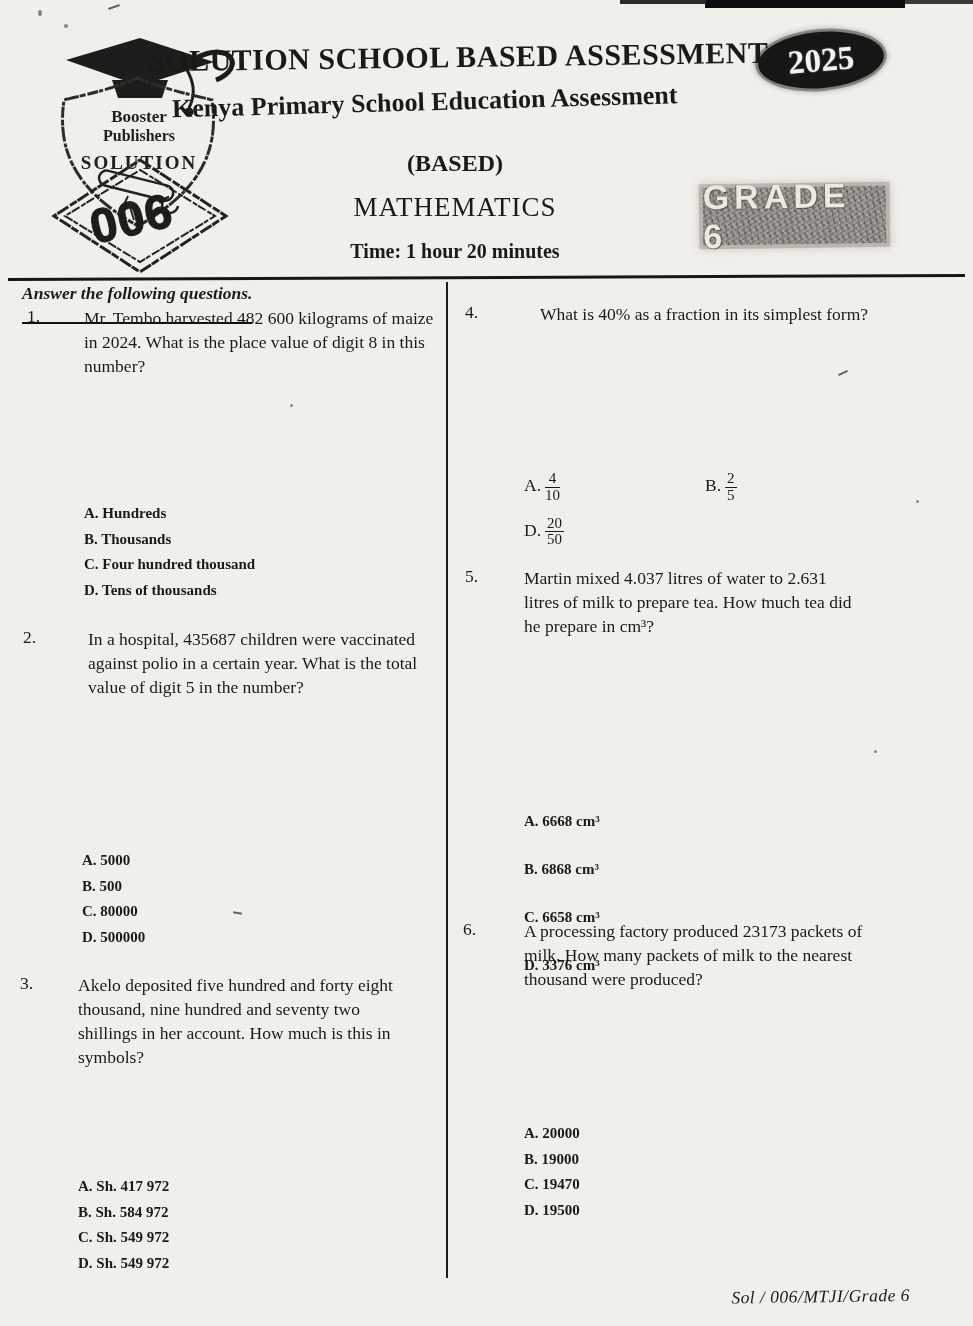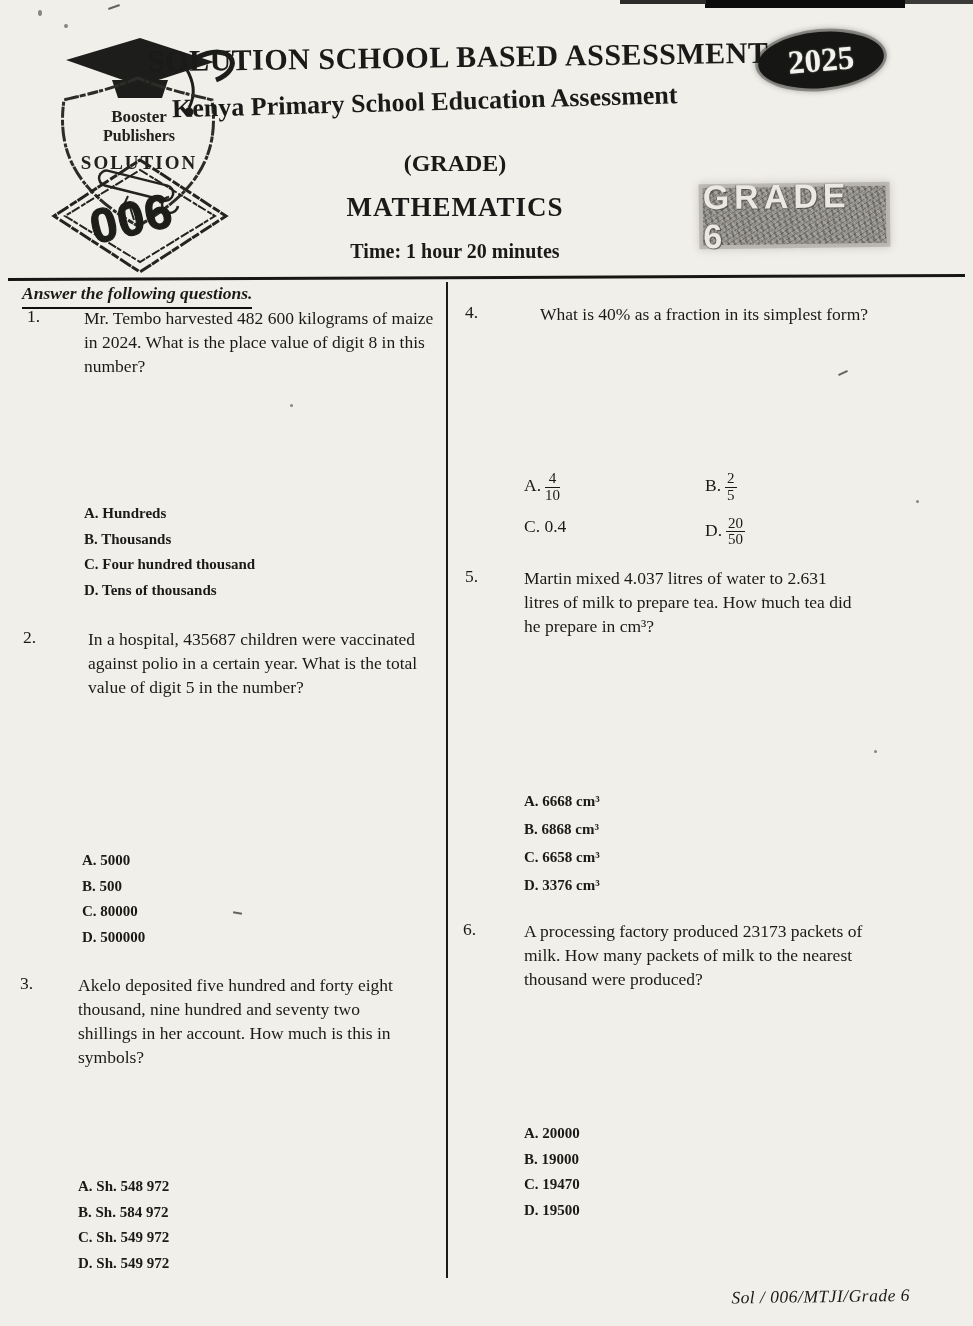--- a/index.html
+++ b/index.html
@@ -16,21 +16,21 @@
     transform:rotate(-0.8deg);white-space:nowrap;
   }
   .subtitle{
     position:absolute;left:172px;top:86px;width:600px;
     font-size:26px;font-weight:700;
     transform:rotate(-1.6deg);white-space:nowrap;
   }
   .acronym{position:absolute;left:330px;top:150px;width:250px;text-align:center;
     font-size:24px;font-weight:700;}
   .subject{position:absolute;left:280px;top:192px;width:350px;text-align:center;
-    font-size:27px;font-weight:700;letter-spacing:1px;}
+    font-size:27px;font-weight:400;letter-spacing:1px;}
   .timeline{position:absolute;left:280px;top:240px;width:350px;text-align:center;
     font-size:20px;font-weight:700;}
   .year-badge{
     position:absolute;left:758px;top:32px;width:126px;height:56px;
     background:#161614;border-radius:50%;
     display:flex;align-items:center;justify-content:center;
     color:#f3f2ee;font-size:33px;font-weight:700;
     transform:rotate(-5deg);
     box-shadow:0 0 0 3px rgba(25,25,22,.35), 0 0 6px 2px rgba(30,30,28,.45);
     text-shadow:0 0 2px rgba(255,255,255,.4);
@@ -57,27 +57,27 @@
   .top-rule{position:absolute;left:8px;top:276px;width:957px;height:3px;background:#161614;
     transform:rotate(-0.25deg);}
   .col-divider{position:absolute;left:446px;top:282px;width:2px;height:996px;background:#1b1b19;}
   .scan-bar{position:absolute;left:705px;top:0;width:200px;height:8px;background:#0c0c0c;}
   .scan-bar2{position:absolute;left:905px;top:0;width:68px;height:4px;background:#3a3a38;}
   .scan-bar3{position:absolute;left:620px;top:0;width:86px;height:4px;background:#2b2b29;}
   
   .instruction{
     position:absolute;left:22px;top:283px;
     font-size:17.5px;font-weight:700;font-style:italic;
-    border-bottom:2px solid #111;padding-bottom:3px;
+    border-bottom:2px solid #111;padding-bottom:18px;
   }
   .qnum{position:absolute;font-size:17.5px;}
   .qtext{position:absolute;font-size:17.5px;line-height:1.38;}
   .opts{position:absolute;font-size:15px;font-weight:bold;}
   .opts div{line-height:25.5px;}
-  .opts-wide div{line-height:28px;}
+  .opts-wide div{line-height:28px;margin-top:20px;}
   #q1num{left:27px;top:306px;} #q1text{left:84px;top:306px;width:362px;}
   #q1opts{left:84px;top:501px;}
   #q2num{left:23px;top:627px;} #q2text{left:88px;top:627px;width:350px;}
   #q2opts{left:82px;top:848px;}
   #q3num{left:20px;top:973px;} #q3text{left:78px;top:973px;width:345px;}
   #q3opts{left:78px;top:1174px;}
   #q4num{left:465px;top:302px;} #q4text{left:524px;top:302px;width:345px;margin-left:16px;}
   #q5num{left:465px;top:566px;} #q5text{left:524px;top:566px;width:340px;}
   #q5opts{left:524px;top:787px;}
   #q6num{left:463px;top:919px;} #q6text{left:524px;top:919px;width:348px;}
@@ -128,21 +128,21 @@
   <rect x="70" y="148" width="76" height="15" rx="7.5" transform="rotate(14 108 156)" fill="none" stroke="#23231f" stroke-width="2.5"></rect>
   <path d="M150,176 a8,8 0 1 1 -9,-9" fill="none" stroke="#23231f" stroke-width="2.5"></path>
   <path d="M100,166 l-7,15 l9,-4 l4,13" fill="none" stroke="#23231f" stroke-width="2"></path>
   <polygon points="112,130 198,186 112,242 26,186" fill="none" stroke="#23231f" stroke-width="3" stroke-dasharray="13 2 8 1"></polygon>
   <polygon points="112,140 187,186 112,232 37,186" fill="none" stroke="#23231f" stroke-width="2" stroke-dasharray="9 2 5 1"></polygon>
   <text x="104" y="205" text-anchor="middle" font-family="Liberation Sans, sans-serif" font-size="48" font-weight="900" fill="#1d1d1a" stroke="#1d1d1a" stroke-width="1.2" letter-spacing="1" transform="rotate(-13 104 192)">006</text>
 </svg>
 
 <div class="title">SOLUTION SCHOOL BASED ASSESSMENT</div>
 <div class="subtitle">Kenya Primary School Education Assessment</div>
-<div class="acronym">(GRADE)</div>
+<div class="acronym">(BASED)</div>
 <div class="subject">MATHEMATICS</div>
 <div class="timeline">Time: 1 hour 20 minutes</div>
 <div class="year-badge">
   <span>2025</span>
 </div>
 <div class="grade-stamp">
   <span>GRADE 6</span>
 </div>
 
 <div class="top-rule"></div>
@@ -164,39 +164,36 @@
 <div class="opts" id="q2opts">
   <div>A. 5000</div>
   <div>B. 500</div>
   <div>C. 80000</div>
   <div>D. 500000</div>
 </div>
 
 <div class="qnum" id="q3num">3.</div>
 <div class="qtext" id="q3text">Akelo deposited five hundred and forty eight thousand, nine hundred and seventy two shillings in her account. How much is this in symbols?</div>
 <div class="opts" id="q3opts">
-  <div>A. Sh. 548 972</div>
+  <div>A. Sh. 417 972</div>
   <div>B. Sh. 584 972</div>
   <div>C. Sh. 549 972</div>
   <div>D. Sh. 549 972</div>
 </div>
 
 <div class="qnum" id="q4num">4.</div>
 <div class="qtext" id="q4text">What is 40% as a fraction in its simplest form?</div>
 <div id="q4grid">
   <div>
     <span>A.</span><span class="frac"><span class="num">4</span><span class="den">10</span></span>
   </div>
   <div>
     <span>B.</span><span class="frac"><span class="num">2</span><span class="den">5</span></span>
   </div>
   <div>
-    <span>C. 0.4</span>
-  </div>
-  <div>
     <span>D.</span><span class="frac"><span class="num">20</span><span class="den">50</span></span>
   </div>
 </div>
 
 <div class="qnum" id="q5num">5.</div>
 <div class="qtext" id="q5text">Martin mixed 4.037 litres of water to 2.631 litres of milk to prepare tea. How much tea did he prepare in cm³?</div>
 <div class="opts opts-wide" id="q5opts">
   <div>A. 6668 cm³</div>
   <div>B. 6868 cm³</div>
   <div>C. 6658 cm³</div>

